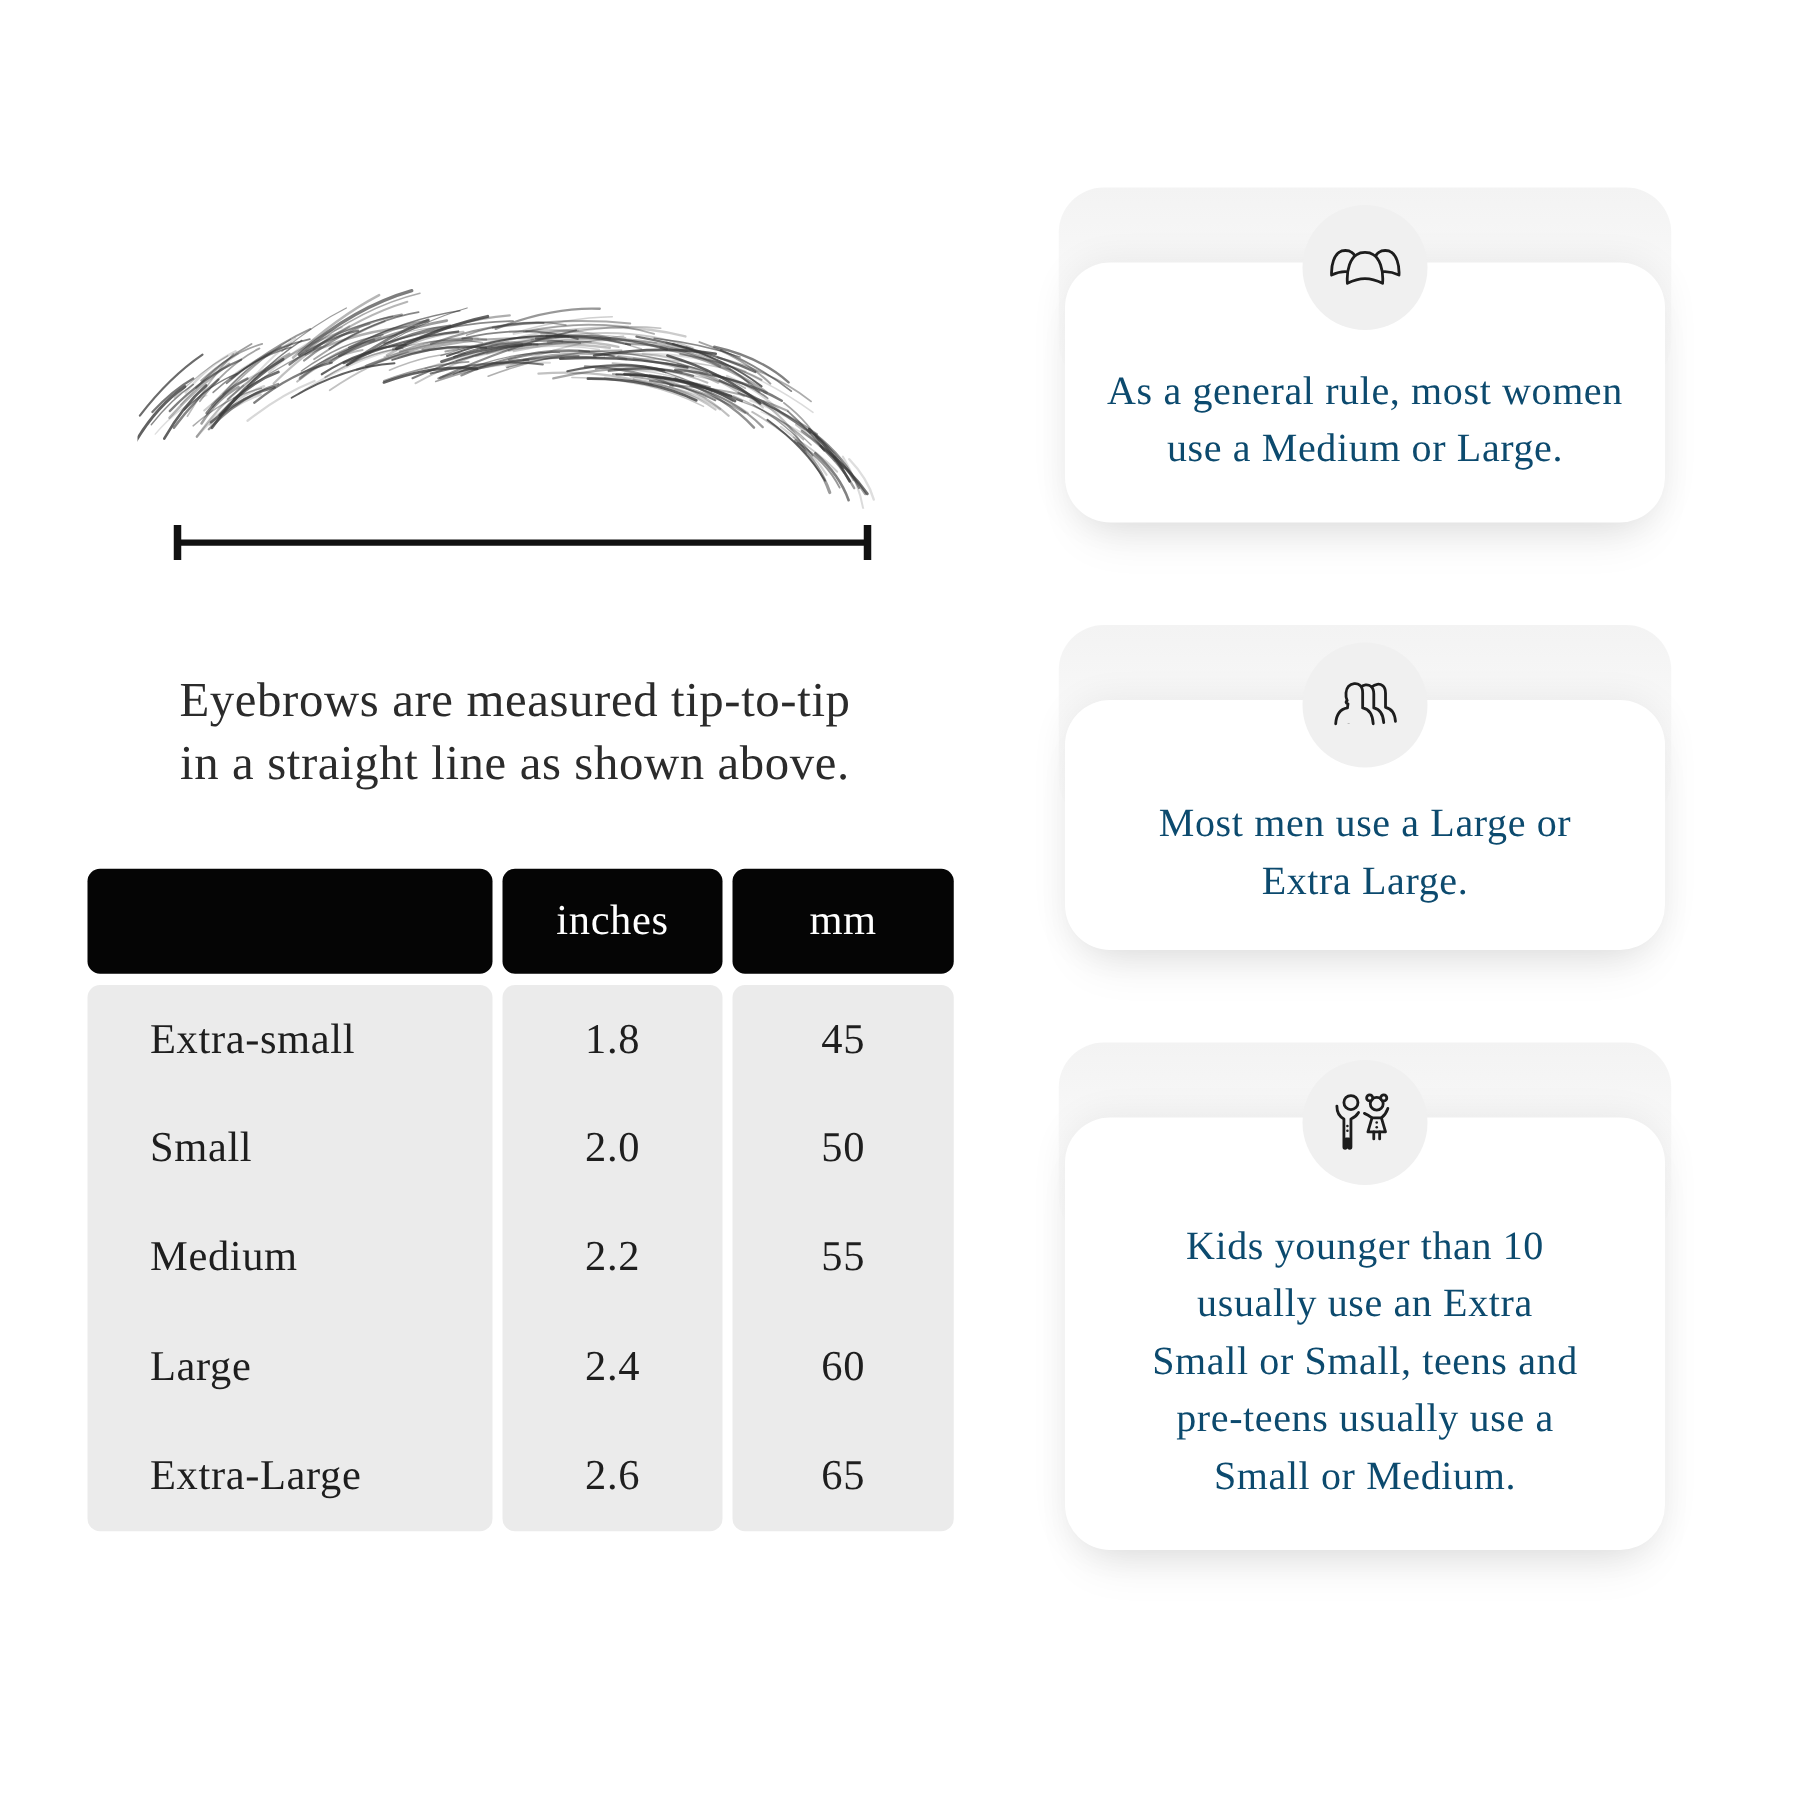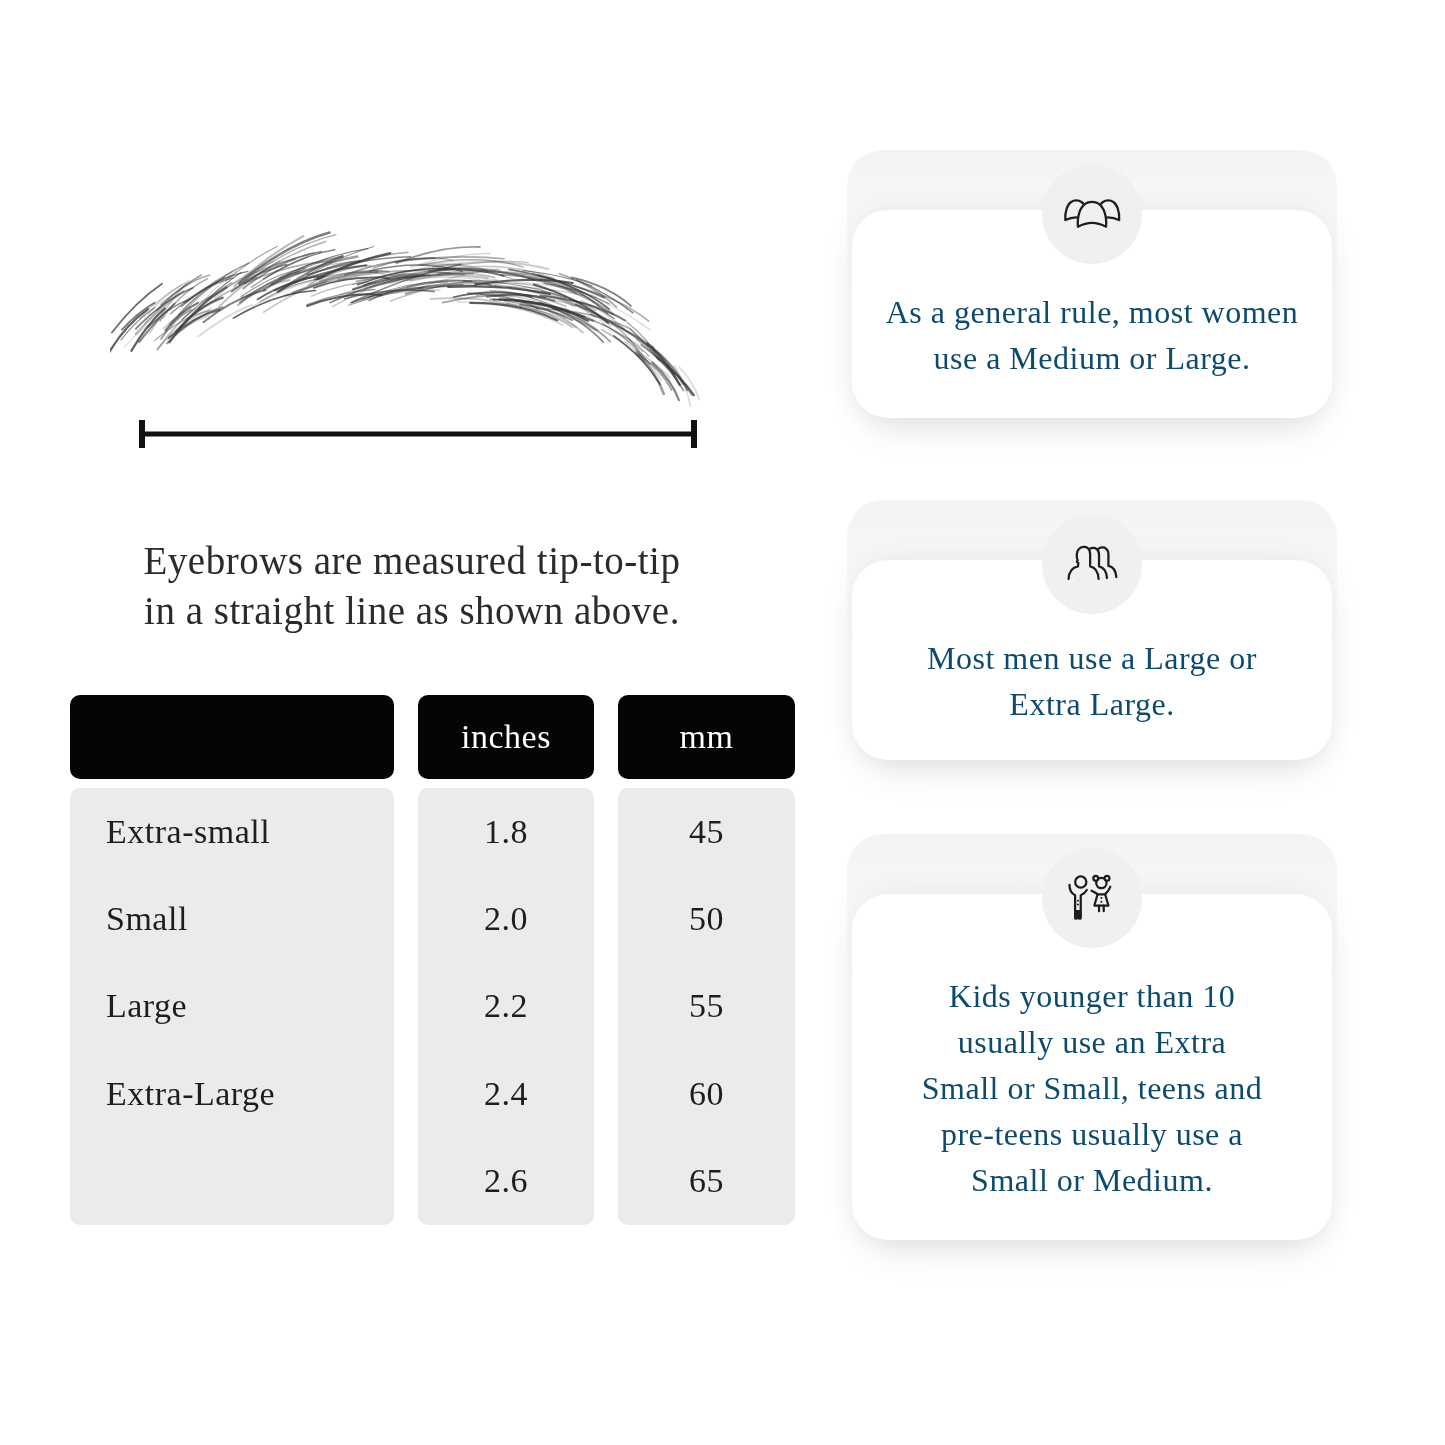--- a/index.html
+++ b/index.html
@@ -11,36 +11,36 @@
   
   .eyebrow-wrap{position:absolute; left:110px; top:222px; width:600px; height:185px;}
   .measure-line{position:absolute; left:128px; top:416px; width:580px; height:36px;}
   .caption{
     position:absolute; left:112px; top:500px; width:600px;
     font-size:39px; line-height:50px; text-align:center; color:#2b2b2b;
     white-space:pre-line; letter-spacing:.5px;margin-top:36px;
   }
   
   .size-table{position:absolute; left:70px; top:695px; width:693px;}
-  .tbl-grid{display:grid; grid-template-columns:324px 176px 177px; column-gap:24px;}
+  .tbl-grid{display:grid; grid-template-columns:324px 176px 177px; column-gap:8px;}
   .tbl-head .cell{
     height:84px; background:#050505; border-radius:10px;
     display:flex; align-items:center; justify-content:center;
     color:#ffffff; font-size:34px; letter-spacing:.5px;
   }
   .tbl-body{margin-top:9px;}
   .tbl-col{
     background:#ebebeb; border-radius:10px; height:437px;
     display:grid; grid-template-rows:repeat(5,1fr);
   }
   .tbl-col .cell{
     display:flex; align-items:center; justify-content:center;
     font-size:34px; color:#1e1e1e; letter-spacing:.5px;
   }
-  .tbl-col.labels .cell{justify-content:flex-start; padding-left:36px;}
+  .tbl-col.labels .cell{justify-content:flex-start; padding-left:50px;}
   
   .card{
     position:absolute; left:852px; width:480px; background:#ffffff;
     border-radius:36px;
     box-shadow:0 0 30px rgba(0,0,0,.07), 0 24px 38px -16px rgba(0,0,0,.10);
     display:flex; align-items:center; justify-content:center;
   }
   .card::before{
     content:""; position:absolute; left:-5px; right:-5px; top:-60px; height:160px;
     border-radius:36px; z-index:-1;
@@ -301,20 +301,21 @@
   <div class="size-table">
     <div class="tbl-grid tbl-head">
       <div class="cell"></div>
       <div class="cell">inches</div>
       <div class="cell">mm</div>
     </div>
     <div class="tbl-grid tbl-body">
       <div class="tbl-col labels">
         <div class="cell">Extra-small</div>
         <div class="cell">Small</div>
+        <div class="cell">Medium</div>
         <div class="cell">Large</div>
         <div class="cell">Extra-Large</div>
       </div>
       <div class="tbl-col">
         <div class="cell">1.8</div>
         <div class="cell">2.0</div>
         <div class="cell">2.2</div>
         <div class="cell">2.4</div>
         <div class="cell">2.6</div>
       </div>

